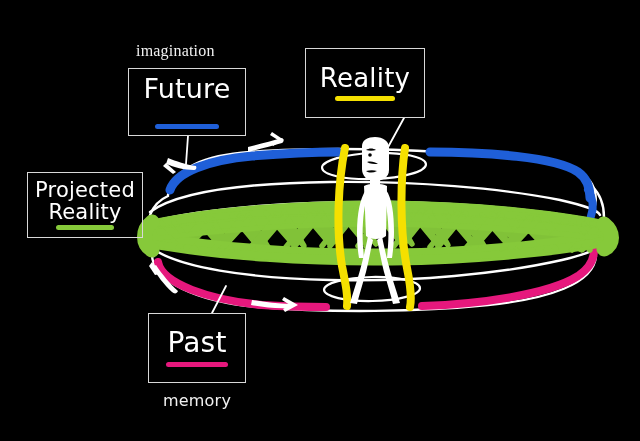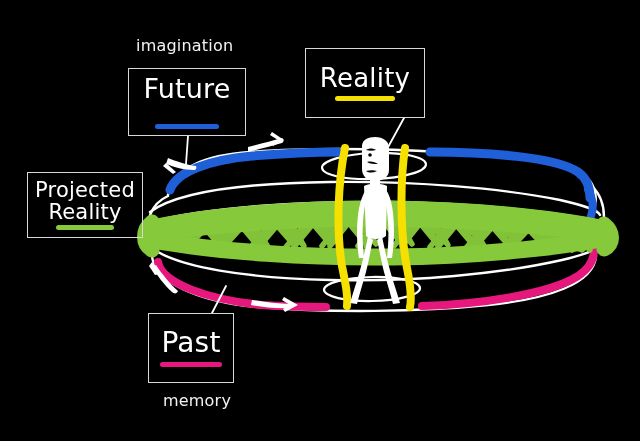--- a/index.html
+++ b/index.html
@@ -63,25 +63,25 @@
   #box-future .underline  { width: 64px; height: 5px; }
 
   #box-present { left: 305px; top: 48px;  width: 120px; height: 70px; }
   #box-present .label-text { font-size: 26px; margin-bottom: 4px; }
   #box-present .underline  { width: 60px; height: 5px; }
 
   #box-projected { left: 27px; top: 172px; width: 116px; height: 66px; }
   #box-projected .label-text { font-size: 21px; margin-bottom: 2px; text-align: center; }
   #box-projected .underline  { width: 58px; height: 5px; }
 
-  #box-past    { left: 148px; top: 313px; width: 86px; height: 70px; }
+  #box-past    { left: 148px; top: 313px; width: 98px; height: 70px; }
   #box-past .label-text { font-size: 28px; margin-bottom: 4px; }
   #box-past .underline  { width: 62px; height: 5px; }
 
-  #caption-imagination { left: 136px; top: 36px; }
+  #caption-imagination { left: 136px; top: 42px; font-family: Liberation Serif, serif; }
   #caption-memory      { left: 163px; top: 391px; }
 </style>
 </head>
 <body>
 
 <div id="canvas">
 
   <svg id="vector-layer" viewBox="0 0 640 441">
 
     <g fill="none" stroke="#ffffff" stroke-width="2.4" stroke-linecap="round">

